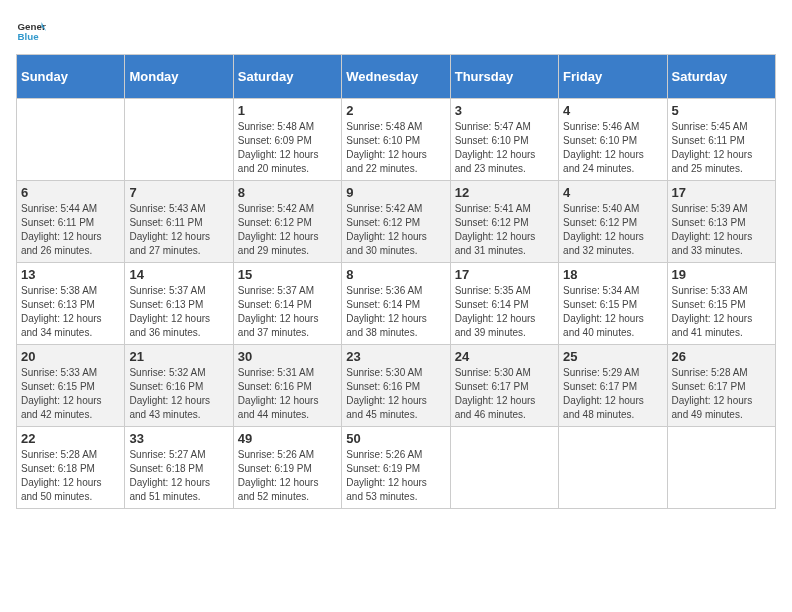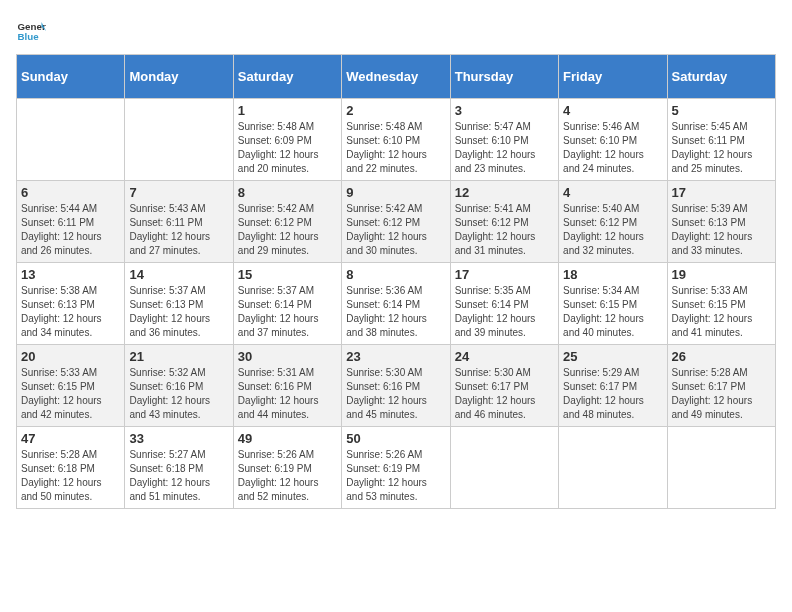--- a/index.html
+++ b/index.html
@@ -219,21 +219,21 @@
           <span class="day-num">25</span>
           <div class="day-detail">Sunrise: 5:29 AM<br>Sunset: 6:17 PM<br>Daylight: 12 hours and 48 minutes.</div>
         </td>
         <td>
           <span class="day-num">26</span>
           <div class="day-detail">Sunrise: 5:28 AM<br>Sunset: 6:17 PM<br>Daylight: 12 hours and 49 minutes.</div>
         </td>
       </tr>
       <tr>
         <td>
-          <span class="day-num">47</span>
+          <span class="day-num">22</span>
           <div class="day-detail">Sunrise: 5:28 AM<br>Sunset: 6:18 PM<br>Daylight: 12 hours and 50 minutes.</div>
         </td>
         <td>
           <span class="day-num">33</span>
           <div class="day-detail">Sunrise: 5:27 AM<br>Sunset: 6:18 PM<br>Daylight: 12 hours and 51 minutes.</div>
         </td>
         <td>
           <span class="day-num">49</span>
           <div class="day-detail">Sunrise: 5:26 AM<br>Sunset: 6:19 PM<br>Daylight: 12 hours and 52 minutes.</div>
         </td>

